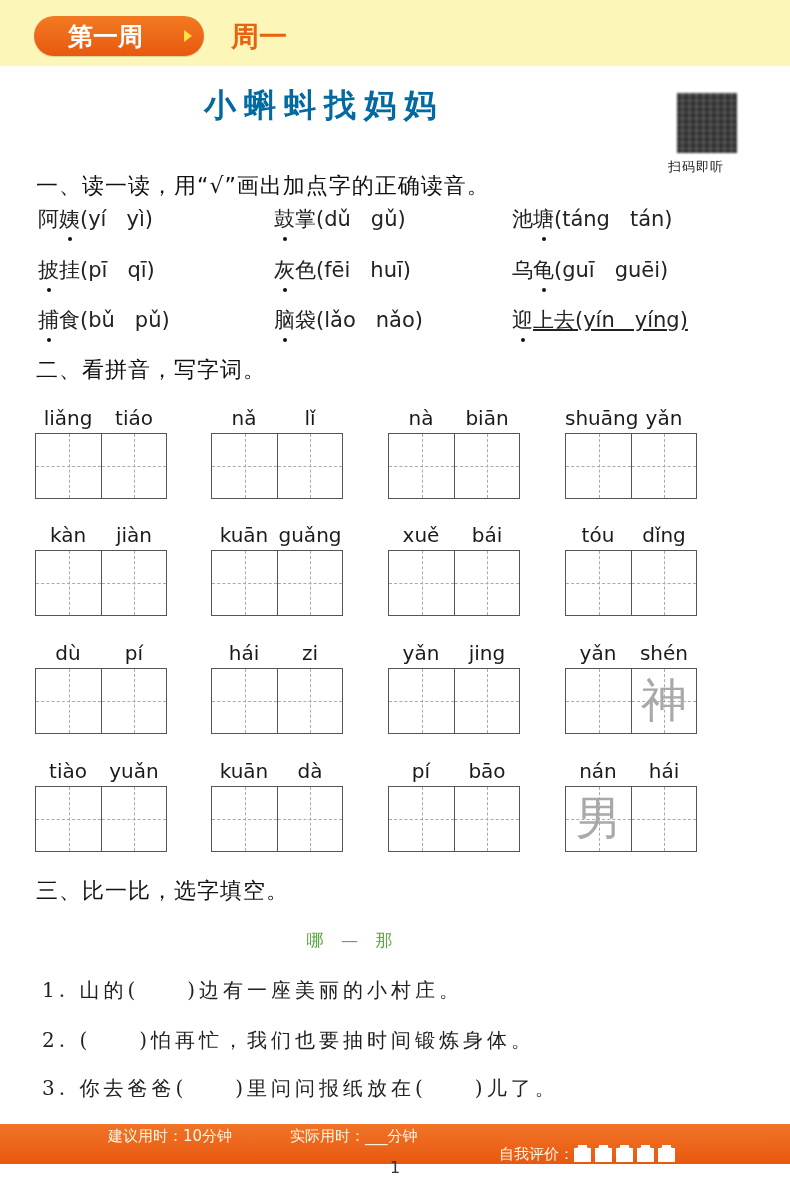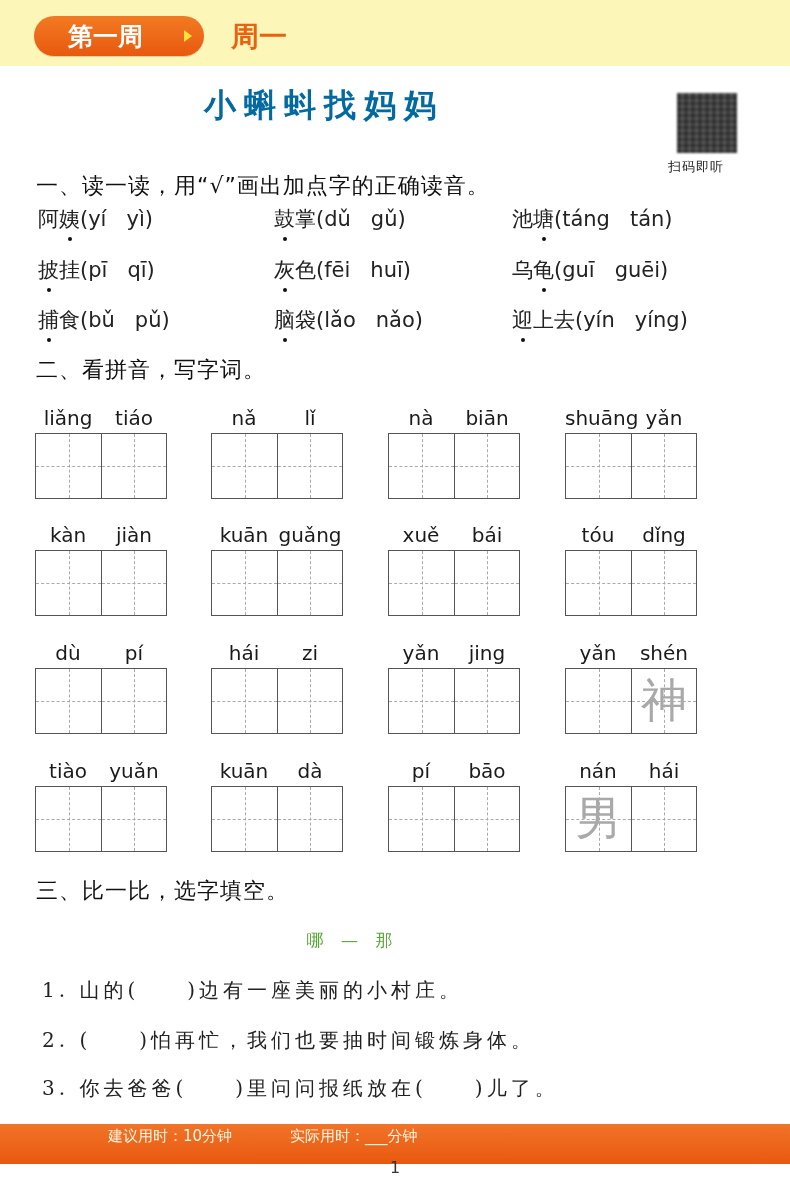--- a/index.html
+++ b/index.html
@@ -135,21 +135,21 @@
 <div class="section-heading" style="top:158px;margin-top:13px;">一、读一读，用“√”画出加点字的正确读音。</div>
 <div id="reading-items">
     <div class="reading-item" style="left: 38px; top: 205px;"><span class="word"><span>阿</span><span class="dotted">姨</span></span><span>(yí   yì)</span></div>
     <div class="reading-item" style="left: 274px; top: 205px;"><span class="word"><span class="dotted">鼓</span><span>掌</span></span><span>(dǔ   gǔ)</span></div>
     <div class="reading-item" style="left: 512px; top: 205px;"><span class="word"><span>池</span><span class="dotted">塘</span></span><span>(táng   tán)</span></div>
     <div class="reading-item" style="left: 38px; top: 256px;"><span class="word"><span class="dotted">披</span><span>挂</span></span><span>(pī   qī)</span></div>
     <div class="reading-item" style="left: 274px; top: 256px;"><span class="word"><span class="dotted">灰</span><span>色</span></span><span>(fēi   huī)</span></div>
     <div class="reading-item" style="left: 512px; top: 256px;"><span class="word"><span>乌</span><span class="dotted">龟</span></span><span>(guī   guēi)</span></div>
     <div class="reading-item" style="left: 38px; top: 306px;"><span class="word"><span class="dotted">捕</span><span>食</span></span><span>(bǔ   pǔ)</span></div>
     <div class="reading-item" style="left: 274px; top: 306px;"><span class="word"><span class="dotted">脑</span><span>袋</span></span><span>(lǎo   nǎo)</span></div>
-    <div class="reading-item" style="left: 512px; top: 306px;"><span class="word"><span class="dotted">迎</span><span>上</span><span>去</span></span><span>(yín   yíng)</span></div>
+    <div class="reading-item" style="left: 512px; top: 306px; text-decoration: underline;"><span class="word"><span class="dotted">迎</span><span>上</span><span>去</span></span><span>(yín   yíng)</span></div>
   </div>
 
 <div class="section-heading" style="top:355px;">二、看拼音，写字词。</div>
 <div id="pinyin-groups">
     <div class="pinyin-group" style="left: 35px; top: 405px;">
       <div class="pinyin-label">
         <span>liǎng</span>
         <span>tiáo</span>
       </div>
       <div class="tian-box">
@@ -315,14 +315,17 @@
 
 <div class="section-heading" style="top:876px;">三、比一比，选字填空。</div>
 <div class="compare-pair">哪 — 那</div>
 <div class="sentence" style="top:977px;">1. 山的(　　)边有一座美丽的小村庄。</div>
 <div class="sentence" style="top:1027px;">2. (　　)怕再忙，我们也要抽时间锻炼身体。</div>
 <div class="sentence" style="top:1075px;">3. 你去爸爸(　　)里问问报纸放在(　　)儿了。</div>
 
 <div class="footer-band">
   <span class="f-item" style="left:108px;">建议用时：10分钟</span>
   <span class="f-item" style="left:290px;">实际用时：___分钟</span>
+  <span class="f-item" style="left:480px;">
+    <span>自我评价：</span><span id="rating"><span class="flower"></span><span class="flower"></span><span class="flower"></span><span class="flower"></span><span class="flower"></span></span>
+  </span>
 </div>
 <div class="page-number">1</div>
 
 </body></html>

